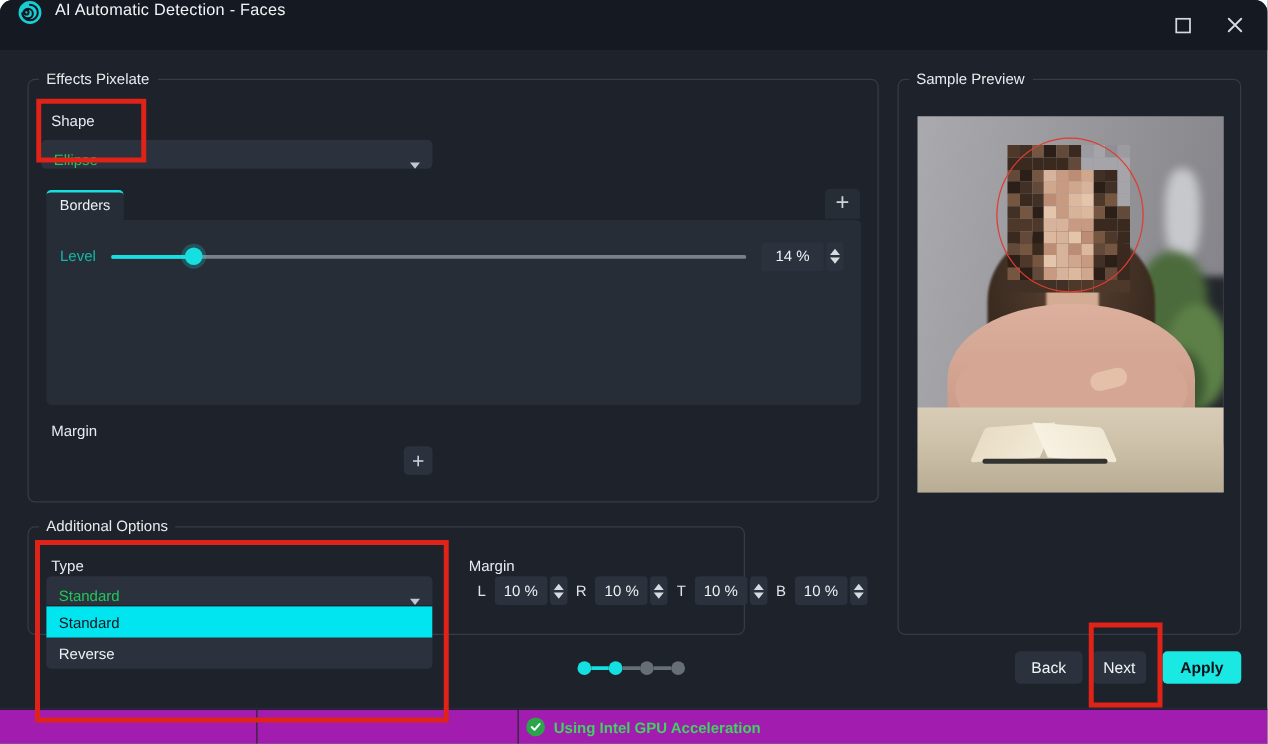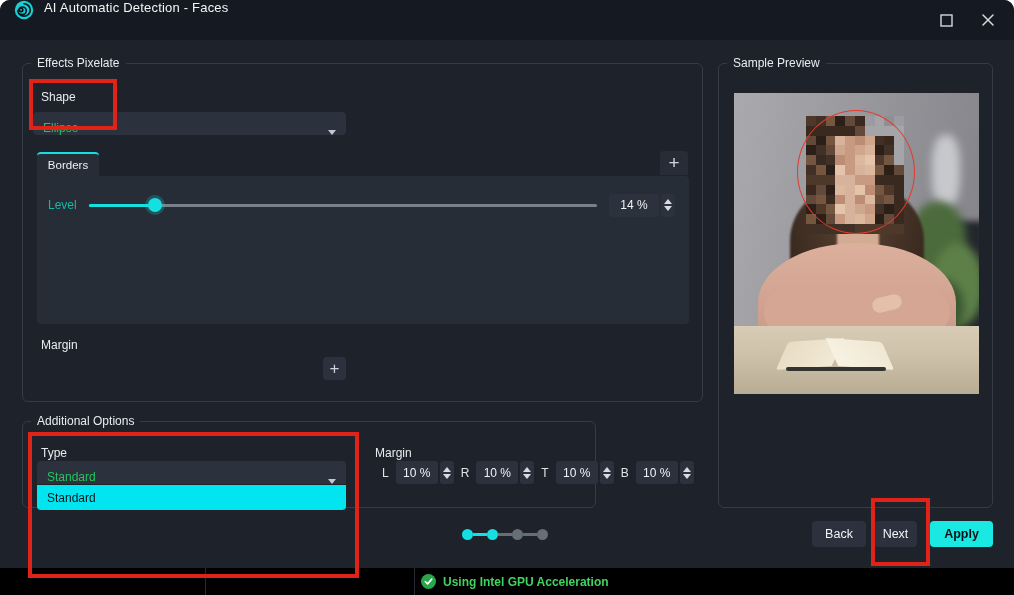--- a/index.html
+++ b/index.html
@@ -62,21 +62,21 @@
   .ellipse{left:63px;top:17px;width:118px;height:124px;border:1.7px solid #e23b30;border-radius:50%;}
   .caption{position:absolute;left:15px;top:334px;width:250px;font-size:11.6px;line-height:21px;color:#e9ecef;}
   
   .steps{position:absolute;left:462px;top:529px;display:flex;align-items:center;}
   .dot{width:11px;height:11px;border-radius:50%;}
   .seg{width:14px;height:3px;}
   .c-on{background:#16dfe2;} .c-off{background:#666e78;}
   .btn{position:absolute;top:521px;height:26px;border-radius:4px;display:flex;align-items:center;justify-content:center;font-size:12.5px;color:#f2f4f6;background:#2b323d;cursor:pointer;}
   .btn-apply{background:#1ae8e2;color:#0d1219;font-weight:bold;}
   
-  .statusbar{position:absolute;left:0;bottom:0;width:100%;height:28px;background:#000000;border-top:1px solid #1f242c;}
+  .statusbar{position:absolute;left:0;bottom:0;width:100%;height:28px;background:#a21caf;border-top:1px solid #1f242c;}
   .sb-div{position:absolute;top:0;width:1px;height:100%;background:#262b33;}
   .sb-msg{position:absolute;left:421px;top:0;height:100%;display:flex;align-items:center;gap:7px;}
   .sb-check{width:15px;height:15px;border-radius:50%;background:#2ba54a;display:flex;align-items:center;justify-content:center;}
   .sb-text{font-size:12px;font-weight:bold;color:#3fd35f;}
   
   .anno{position:absolute;border:4px solid #e02318;z-index:50;pointer-events:none;}
 </style>
 </head>
 <body>
 
@@ -145,20 +145,21 @@
   <fieldset style="left:22px;top:414px;width:574px;height:94px;">
     <legend>Additional Options</legend>
 
     <div class="label" style="left:18px;top:18px;">Type</div>
     <div class="select" style="left:14px;top:33px;width:309px;z-index:31;border-radius:4px 4px 0 0;">
       <span>Standard</span>
       <span class="chev"></span>
     </div>
     <div class="dd-list">
       <div class="dd-item sel">Standard</div>
+      <div class="dd-item">Reverse</div>
     </div>
 
     <div class="label" style="left:352px;top:18px;">Margin</div>
     <div class="margin-row">
       <span class="m-letter">L</span>
       <div class="spin">
         <div class="val">10 %</div>
         <div class="arrows">
             <div class="tri-up"></div>
             <div class="tri-down"></div>

